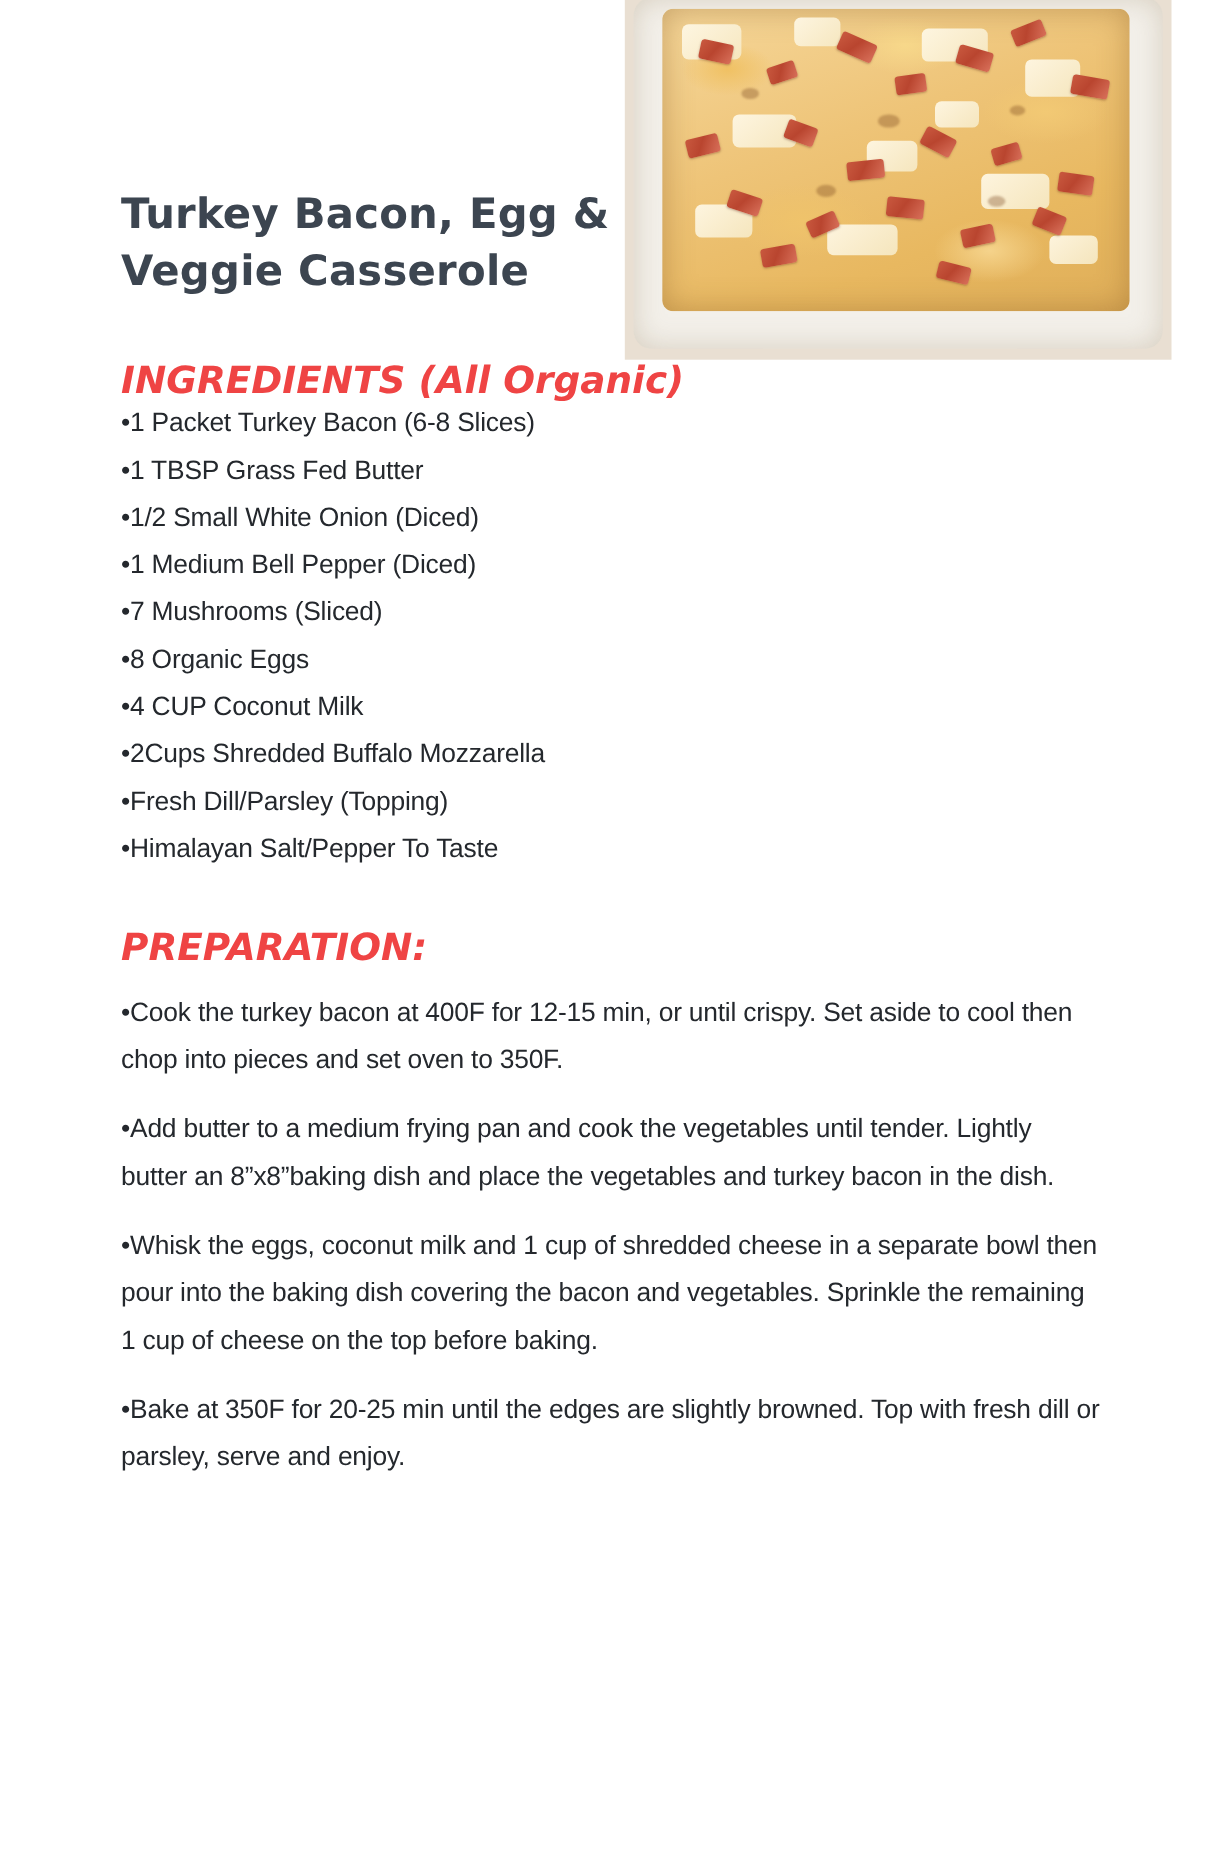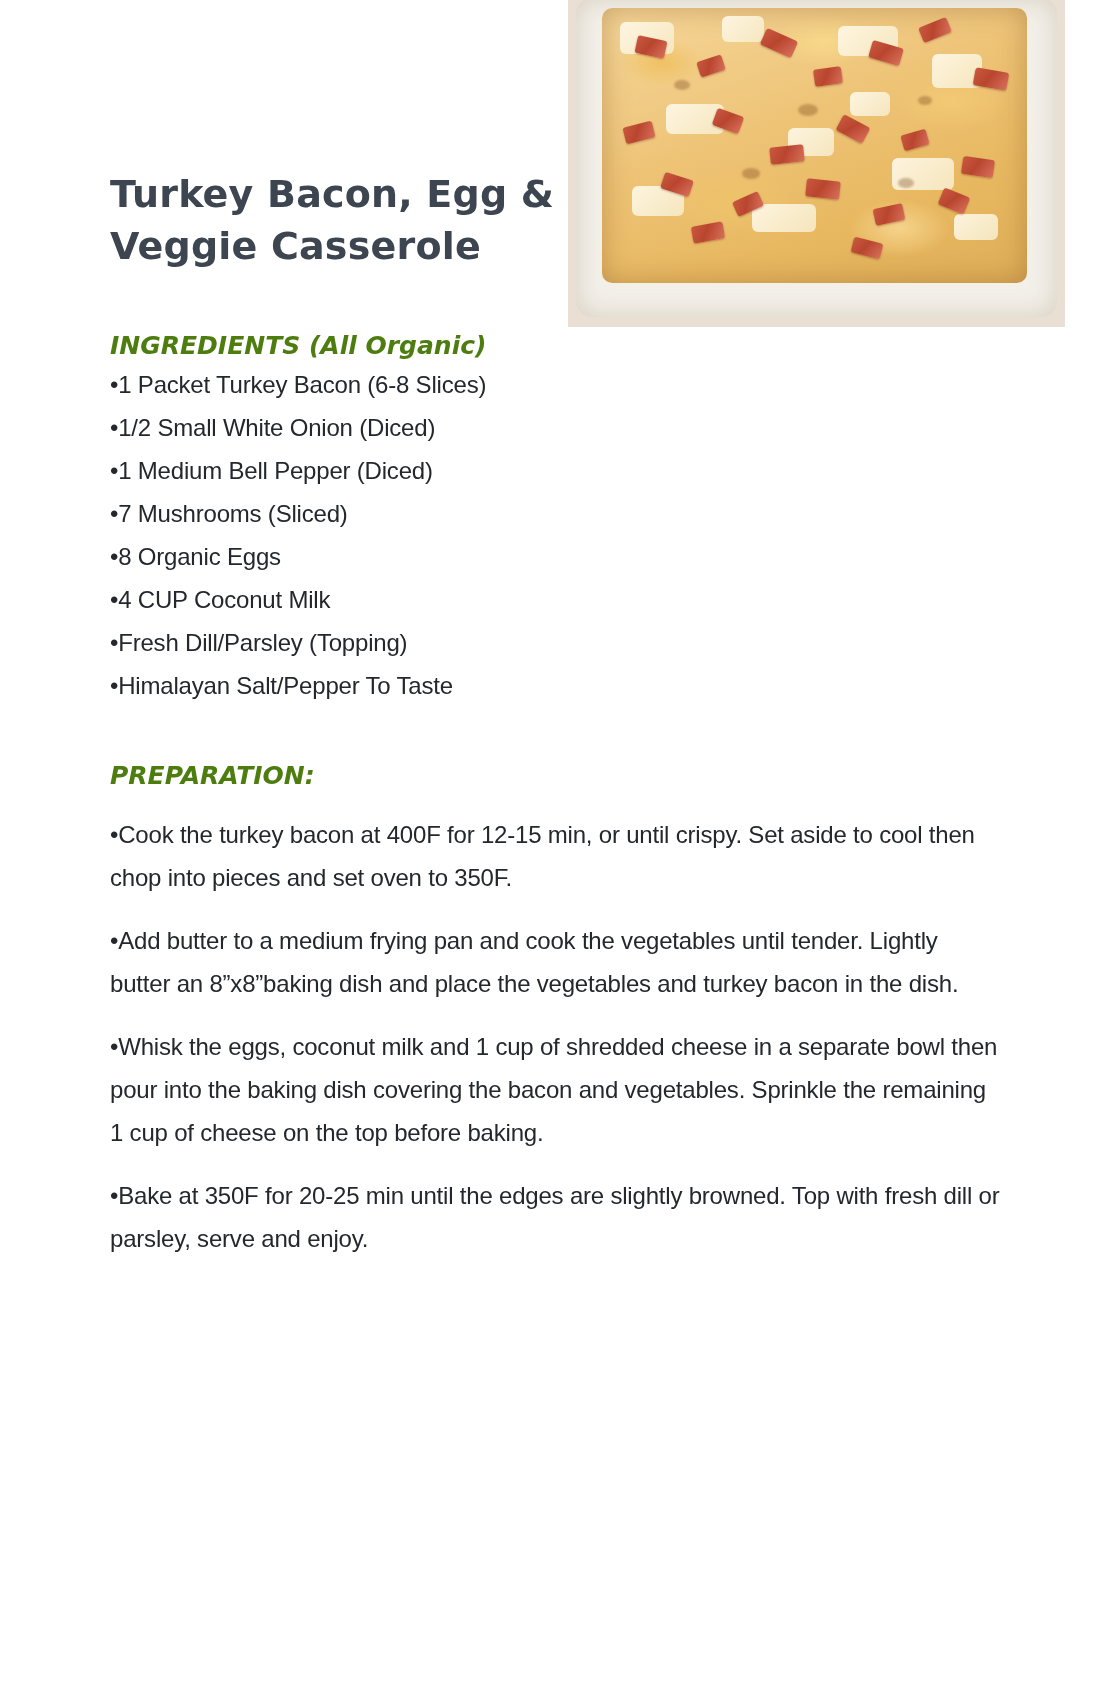--- a/index.html
+++ b/index.html
@@ -95,23 +95,23 @@
     line-height: 52px;
     letter-spacing: 0.2px;
     color: #3c4550;
   }
 
   .section-head {
     margin: 0;
     font-family: "DejaVu Sans", sans-serif;
     font-weight: 700;
     font-style: italic;
-    font-size: 25px;
+    font-size: 34px;
     line-height: 34px;
-    color: #4d7c0f;
+    color: #ef4444;
   }
 
   .ingredients-head {
     padding-top: 57px;
   }
 
   .prep-head {
     padding-top: 52px;
   }
 
@@ -189,25 +189,27 @@
 
   <div class="content">
 
     <h1 class="title">Turkey Bacon, Egg
 &amp; Veggie Casserole</h1>
 
     <h2 class="section-head ingredients-head">INGREDIENTS (All Organic)</h2>
 
     <ul class="list">
       <li class="line">•1 Packet Turkey Bacon (6-8 Slices)</li>
+      <li class="line">•1 TBSP Grass Fed Butter</li>
       <li class="line">•1/2 Small White Onion (Diced)</li>
       <li class="line">•1 Medium Bell Pepper (Diced)</li>
       <li class="line">•7 Mushrooms (Sliced)</li>
       <li class="line">•8 Organic Eggs</li>
       <li class="line">•4 CUP Coconut Milk</li>
+      <li class="line">•2Cups Shredded Buffalo Mozzarella</li>
       <li class="line">•Fresh Dill/Parsley (Topping)</li>
       <li class="line">•Himalayan Salt/Pepper To Taste</li>
     </ul>
 
     <h2 class="section-head prep-head">PREPARATION:</h2>
 
     <ul class="list prep-list">
       <li class="line">•Cook the turkey bacon at 400F for 12-15 min, or until crispy. Set aside to cool then chop into pieces and set oven to 350F.</li>
       <li class="line">•Add butter to a medium frying pan and cook the vegetables until tender. Lightly butter an 8”x8”baking dish and place the vegetables and turkey bacon in the dish.</li>
       <li class="line">•Whisk the eggs, coconut milk and 1 cup of shredded cheese in a separate bowl then pour into the baking dish covering the bacon and vegetables. Sprinkle the remaining 1 cup of cheese on the top before baking.</li>

